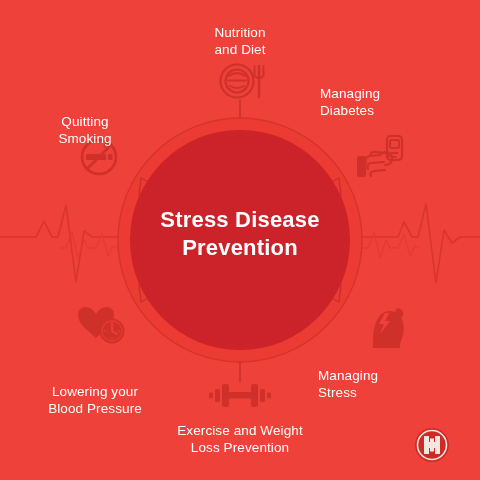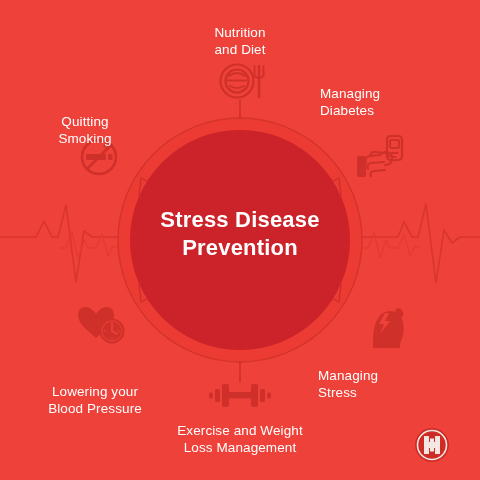--- a/index.html
+++ b/index.html
@@ -172,15 +172,15 @@
   <div class="label label-right" style="left:320px; top:86px; width:150px;">Managing
 Diabetes</div>
 
   <div class="label label-left" style="left:15px; top:384px; width:160px;">Lowering your
 Blood Pressure</div>
 
   <div class="label label-right" style="left:318px; top:368px; width:150px;">Managing
 Stress</div>
 
   <div class="label" style="left:150px; top:423px; width:180px;">Exercise and Weight
-Loss Management</div>
+Loss Prevention</div>
 
 </div>
 
 </body></html>

